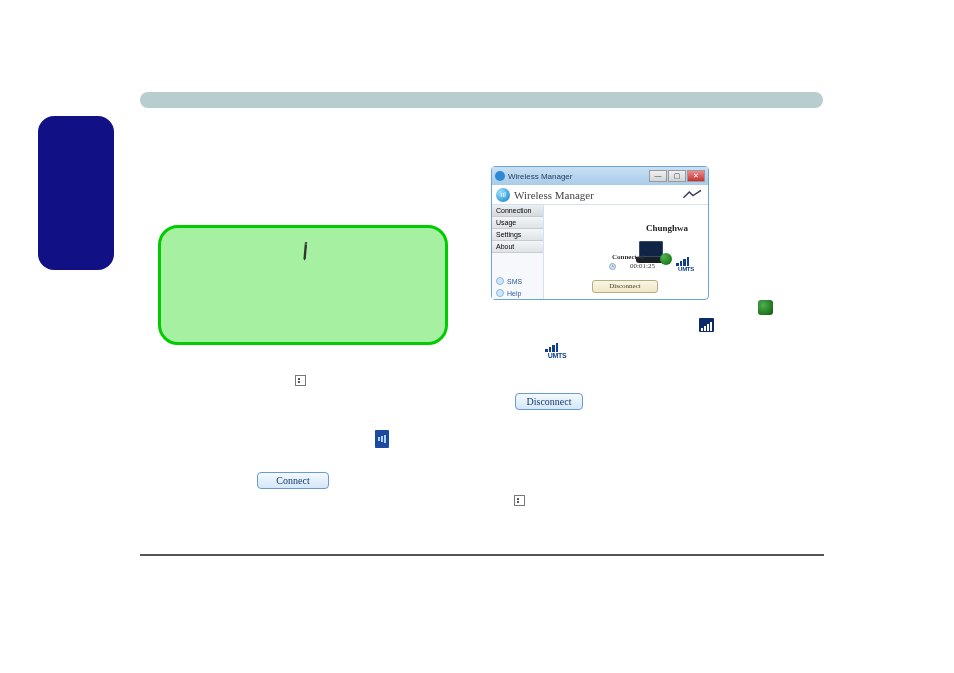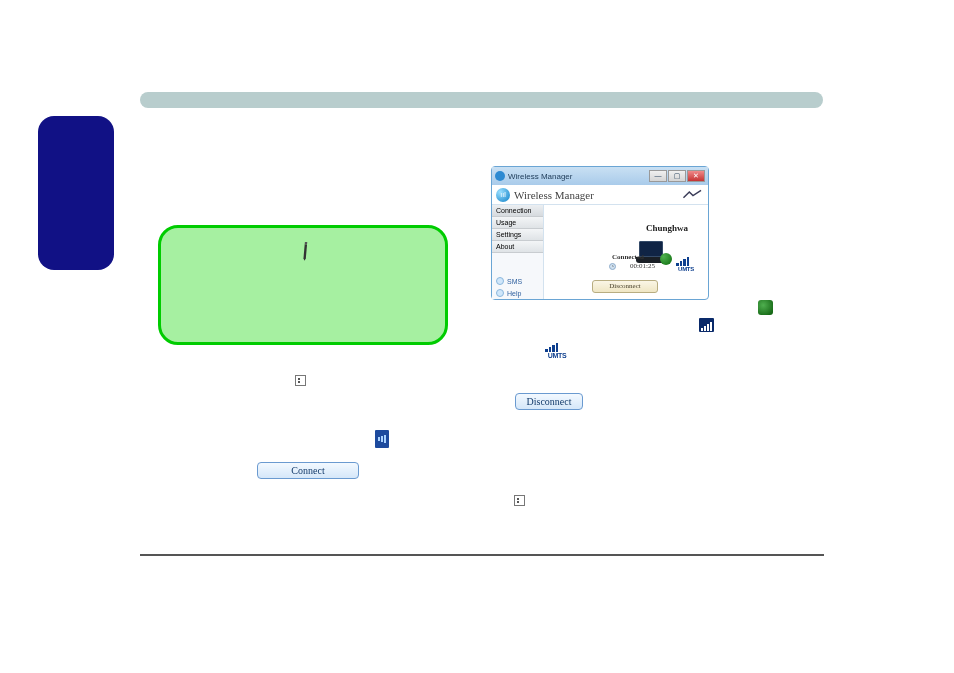--- a/index.html
+++ b/index.html
@@ -49,21 +49,21 @@
   .sig-ico span{width:2px;background:#fff;}
   .sig-ico .s1{height:3px;}.sig-ico .s2{height:5px;}.sig-ico .s3{height:7px;}.sig-ico .s4{height:9px;}
   .umts2{position:absolute;left:545px;top:343px;width:24px;}
   .umts2 .lbl{font-size:7px;font-weight:bold;color:#0e3f8e;text-align:center;letter-spacing:-0.3px;}
   .list-ico{position:absolute;width:11px;height:11px;border:1px solid #777;background:#fff;}
   .list-ico::before,.list-ico::after{content:"";position:absolute;left:2px;height:1.5px;width:2px;background:#555;}
   .list-ico::before{top:2px;} .list-ico::after{top:5px;}
   .li1{left:295px;top:375px;}
   .li2{left:514px;top:495px;}
   .connect-btn,.disc-btn2{position:absolute;height:17px;border:1px solid #6a9ad0;border-radius:4px;text-align:center;line-height:15px;font-size:10px;color:#123a6a;background:linear-gradient(#f3f9ff,#d5e7f9);font-family:"Times New Roman",serif;}
-  .connect-btn{left:257px;top:462px;width:102px;}
+  .connect-btn{left:257px;top:472px;width:72px;}
   .disc-btn2{left:515px;top:393px;width:68px;}
   .tray-ico{position:absolute;left:375px;top:430px;width:14px;height:18px;background:#1d4a9e;border-radius:1px;display:flex;align-items:center;justify-content:center;}
   .tray-ico span{width:2px;background:#a9d2ff;margin:0 0.5px;}
   .tray-ico .t1{height:4px;}.tray-ico .t2{height:6px;}.tray-ico .t3{height:8px;}
   .footer-line{position:absolute;left:140px;right:130px;top:554px;height:2px;background:#555;}
 </style>
 </head>
 <body>
 
 <div class="hdr-bar"></div>

